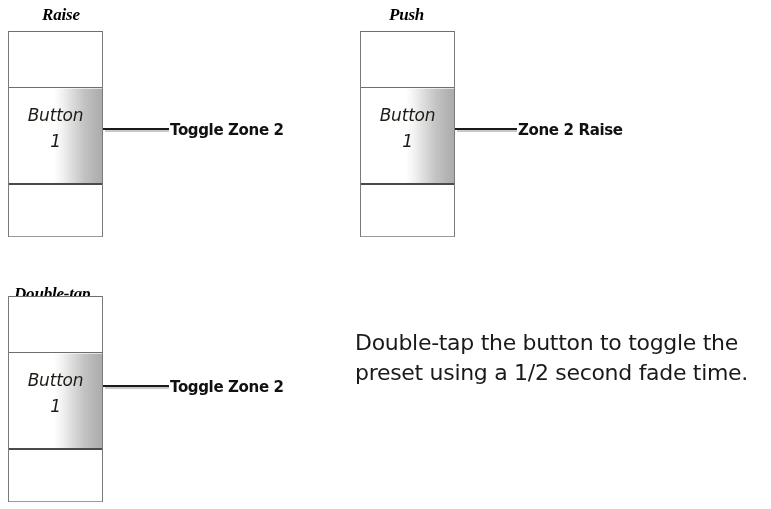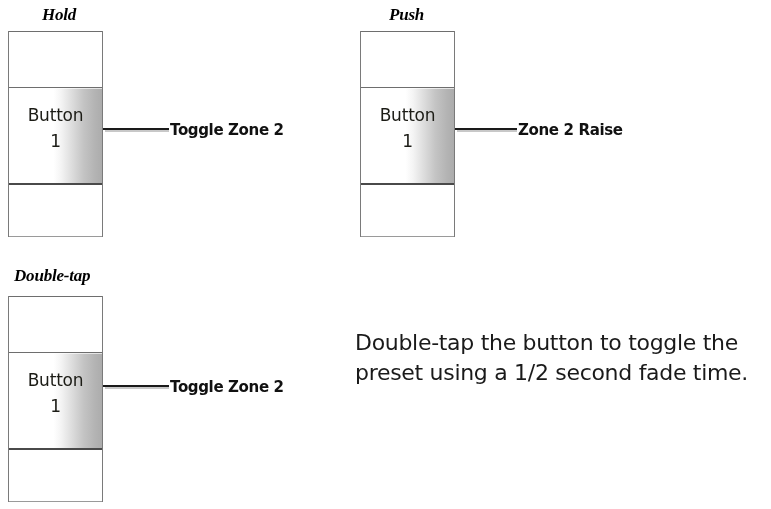--- a/index.html
+++ b/index.html
@@ -84,20 +84,21 @@
     left: 0;
     right: 0;
     top: 14px;
     text-align: center;
     font-family: "DejaVu Sans", sans-serif;
     font-size: 17px;
     line-height: 26px;
     color: #1c1c16;
     white-space: pre-line;
     letter-spacing: -0.2px;
+    font-style: italic;
   }
 
   
   .connector {
     position: absolute;
     height: 4px;
   }
   .connector .line-dark {
     position: absolute;
     left: 0; right: 0; top: 0;
@@ -132,21 +133,21 @@
     color: #1a1a1a;
     width: 420px;
     letter-spacing: -0.3px;
   }
 </style>
 </head>
 <body>
 
 <div class="panel">
 
-  <div class="panel-title" style="left:42px; top:5px;">Hold</div>
+  <div class="panel-title" style="left:42px; top:5px;">Raise</div>
 
   <div class="btn-stack" style="left:8px; top:31px;">
     <div class="cell cell-top"></div>
     <div class="cell cell-mid">
       <div class="btn-label">Button
 1</div>
     </div>
     <div class="cell cell-bot"></div>
   </div>
 
@@ -174,21 +175,21 @@
   <div class="connector" style="left:455px; top:128px; width:62px;">
     <div class="line-dark"></div>
     <div class="line-light"></div>
   </div>
 
   <div class="callout" style="left:518px; top:120px;">Zone 2 Raise</div>
 </div>
 
 <div class="panel">
 
-  <div class="panel-title" style="left:14px; top:266px;">Double-tap</div>
+  <div class="panel-title" style="left:14px; top:284px;">Double-tap</div>
 
   <div class="btn-stack" style="left:8px; top:296px;">
     <div class="cell cell-top"></div>
     <div class="cell cell-mid">
       <div class="btn-label">Button
 1</div>
     </div>
     <div class="cell cell-bot"></div>
   </div>
 

